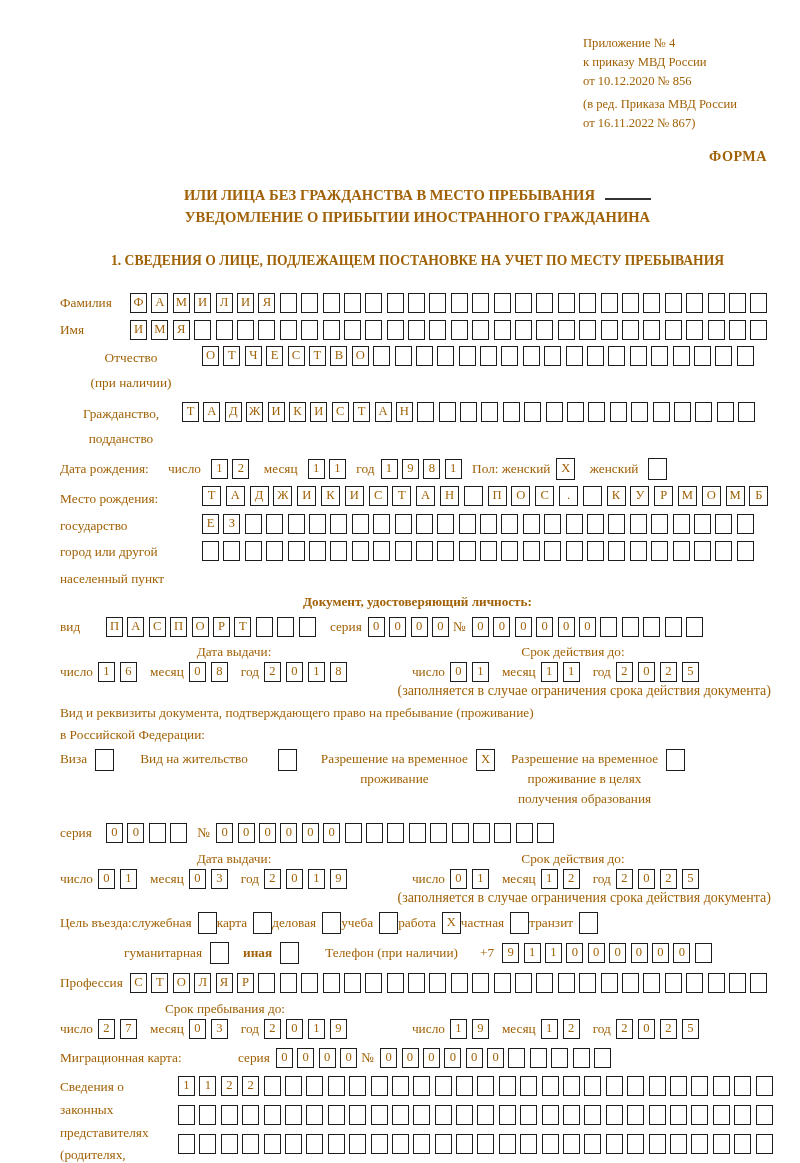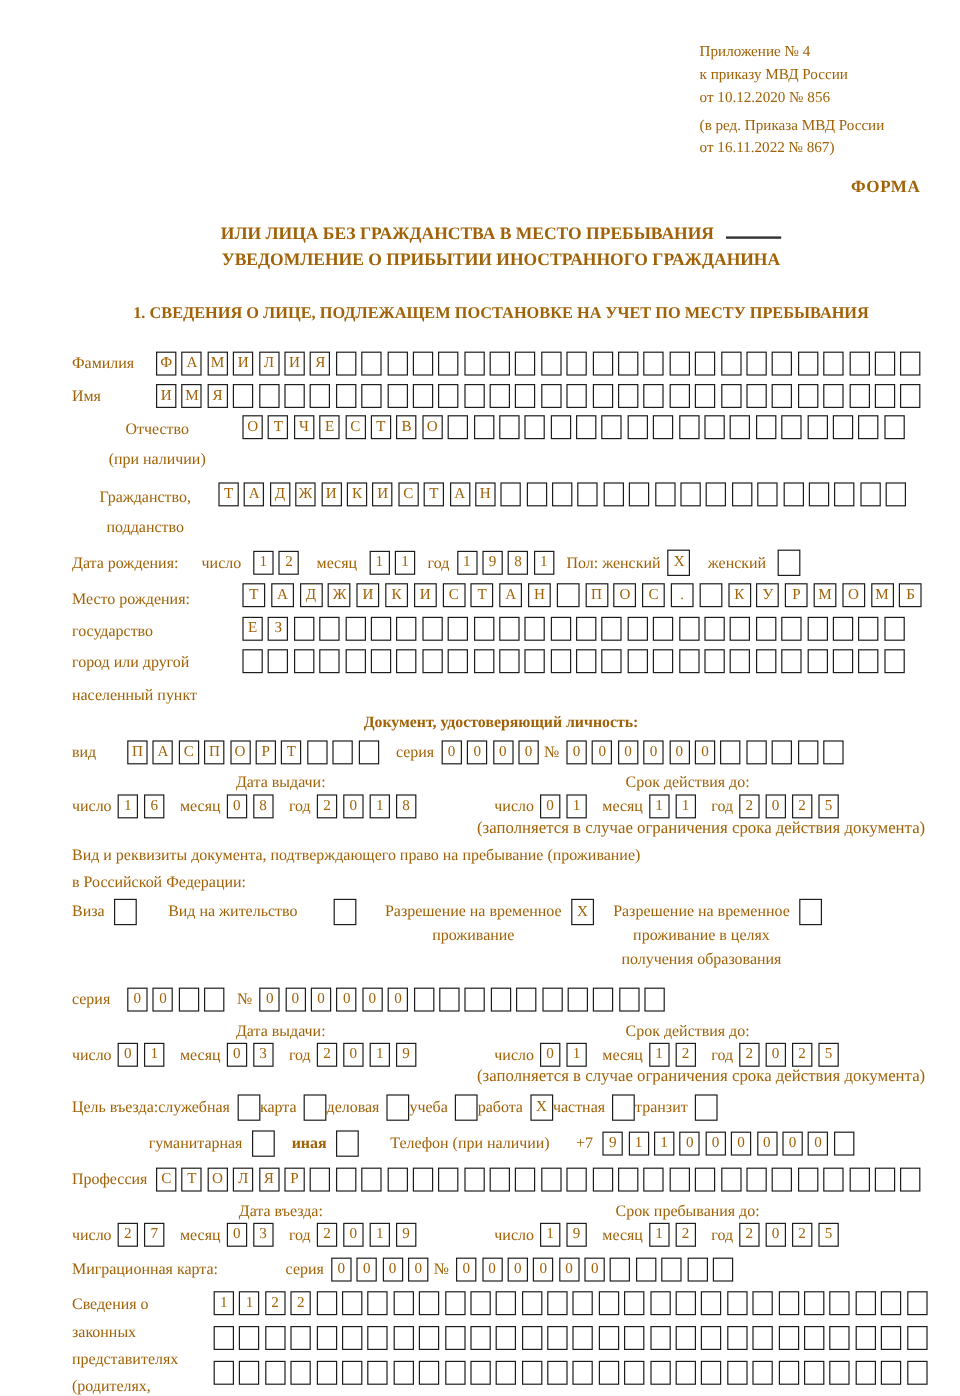--- a/index.html
+++ b/index.html
@@ -642,21 +642,20 @@
         <span class="cell"></span>
         <span class="cell"></span>
         <span class="cell"></span>
         <span class="cell"></span>
         <span class="cell"></span>
         <span class="cell"></span>
       </span>
   </div>
 
   <div class="pair-labels">
-    <span class="pl-left">Дата въезда:</span>
     <span class="pl-right">Срок пребывания до:</span>
   </div>
   <div class="pair-data" style="margin-bottom:9px;">
     <span class="grp">
       <span>число</span>
       <span class="cells">
           <span class="cell">2</span>
           <span class="cell">7</span>
         </span>
       <span>месяц</span>

